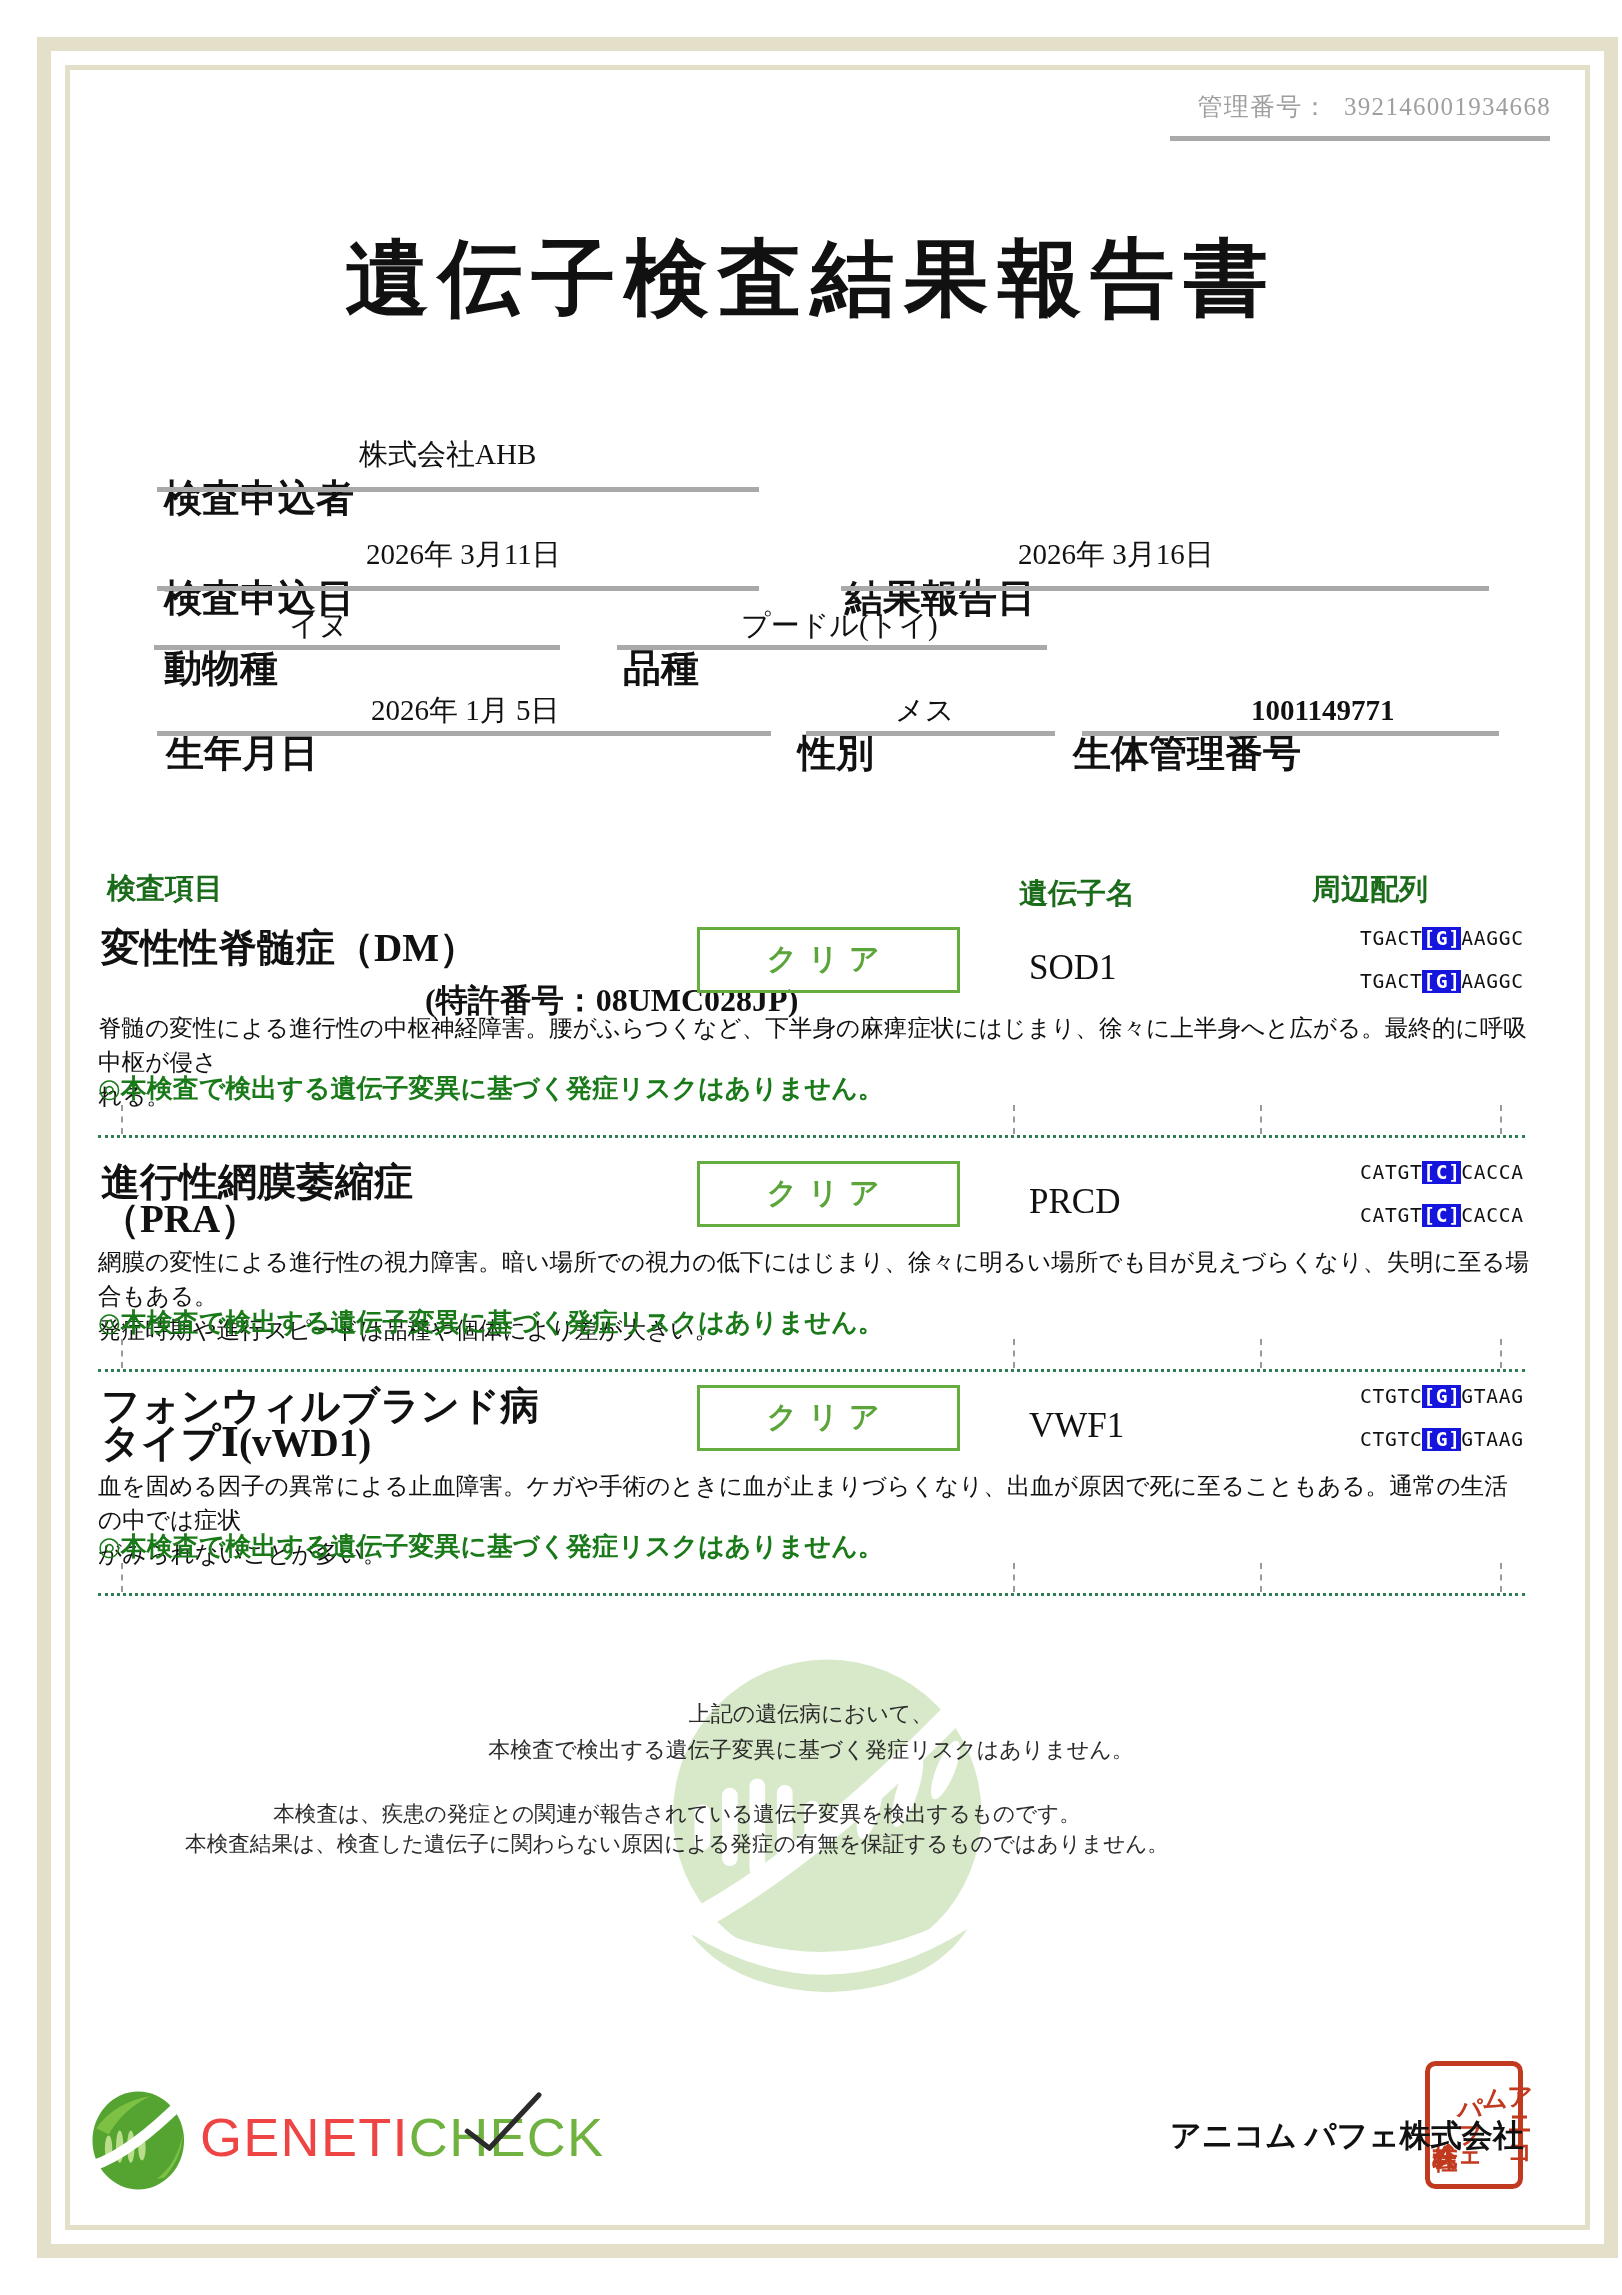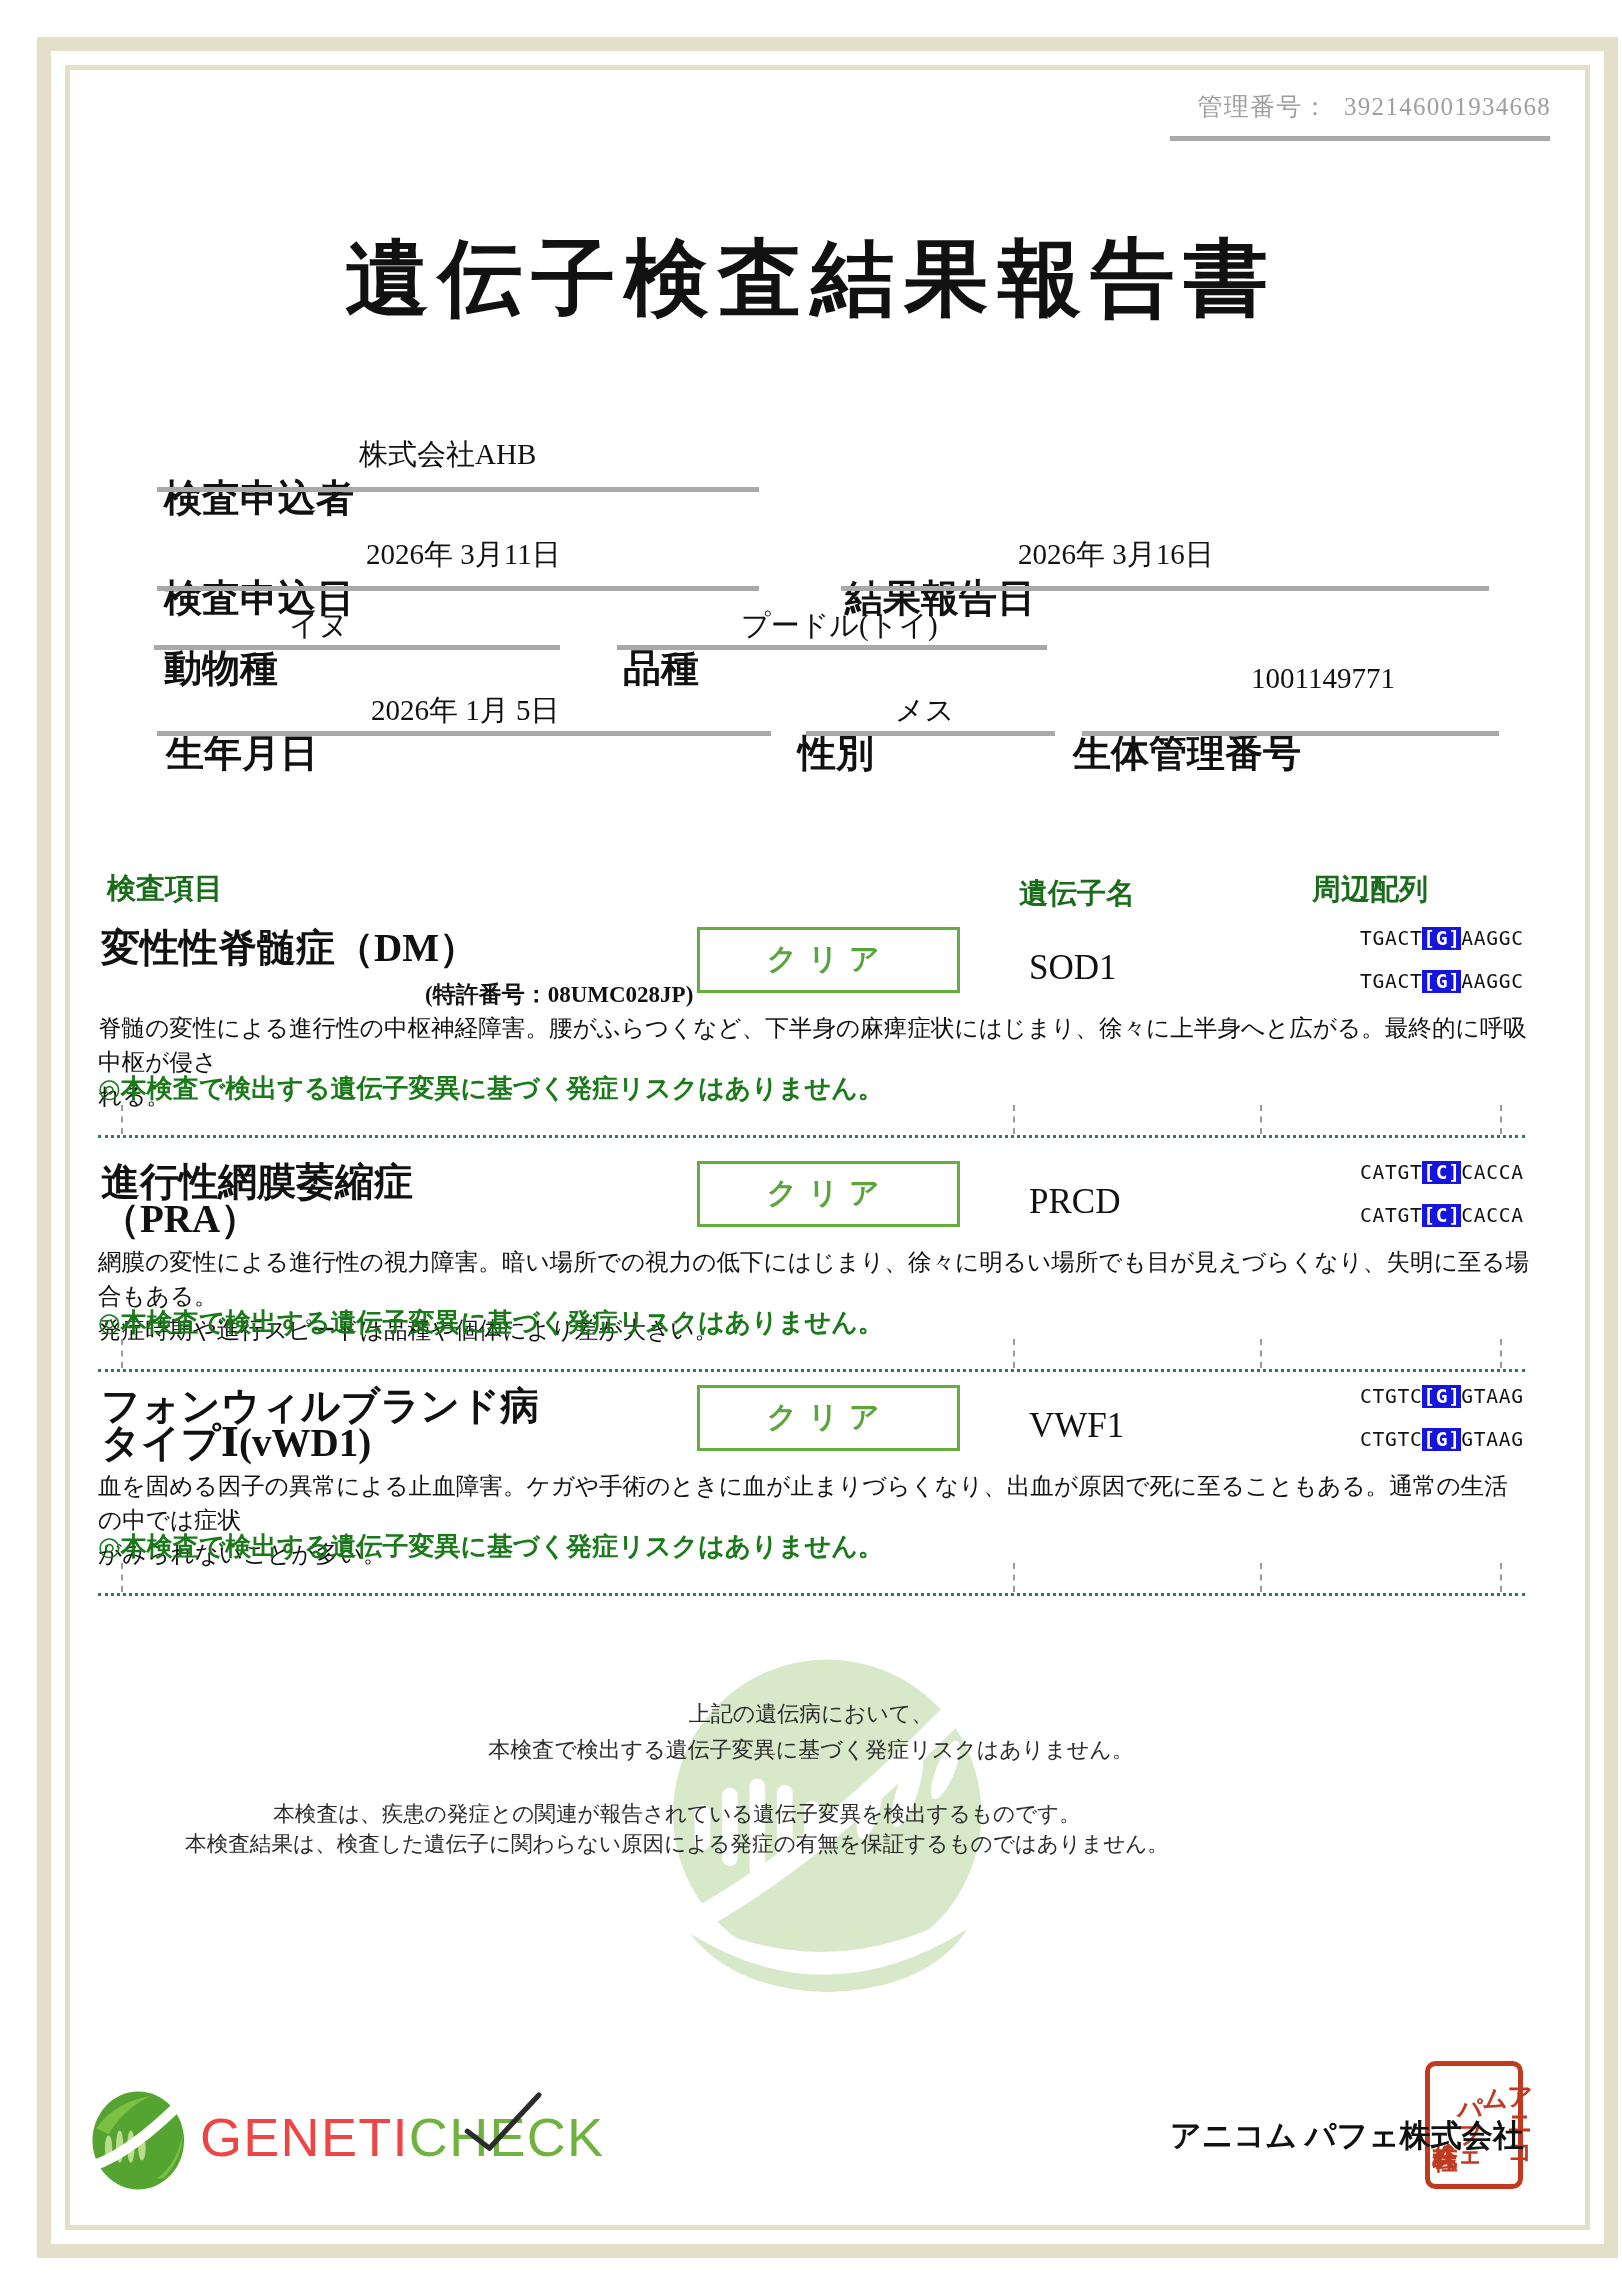--- a/index.html
+++ b/index.html
@@ -22,21 +22,21 @@
   .lbl{font-size:38px;font-weight:bold;white-space:nowrap;margin-top:36px;}
   .val{font-size:29px;white-space:nowrap;}
   .uline{height:4.6px;background:#a9a9a9;}
   
   .col-head{font-size:29px;font-weight:bold;color:#1a6b1a;white-space:nowrap;}
   
   .item{position:absolute;left:0;width:1622px;height:222px;}
   .disease{position:absolute;left:101px;top:9.8px;font-size:39px;font-weight:bold;
            line-height:37px;white-space:nowrap;}
   .disease .l2{display:block;margin-top:0px;}
-  .patent{position:absolute;left:425px;top:60px;font-size:23px;font-weight:bold;white-space:nowrap;}
+  .patent{position:absolute;left:425px;top:60px;font-size:32px;font-weight:bold;white-space:nowrap;}
   .clear-box{position:absolute;left:697px;top:7.9px;width:257px;height:60px;
              border:3.9px solid #64ad3e;display:flex;align-items:center;justify-content:center;}
   .clear-box span{color:#5ba53b;font-size:30px;letter-spacing:10.5px;font-weight:bold;}
   .gene{position:absolute;left:1029px;top:29.4px;font-size:35px;white-space:nowrap;}
   .seq{position:absolute;left:1360px;font-family:"DejaVu Sans Mono",monospace;
        font-size:19.6px;letter-spacing:0.7px;white-space:nowrap;color:#111;text-align:right;}
   .seq .mut{background:#1515dd;color:#fff;font-weight:bold;padding:0 0.7px;}
   .desc{position:absolute;left:98px;top:92px;width:1433px;font-size:23.6px;line-height:34px;}
   .risk{position:absolute;left:98px;top:152px;font-size:26px;font-weight:bold;color:#1a7a1a;
         white-space:nowrap;}
@@ -112,21 +112,21 @@
   <div class="abs val" style="left:741px;top:606px;">プードル(トイ)</div>
   <div class="abs uline" style="left:617px;top:645px;width:430px;"></div>
 
   <div class="abs lbl" style="left:166px;top:692px;">生年月日</div>
   <div class="abs val" style="left:371px;top:691px;">2026年 1月 5日</div>
   <div class="abs uline" style="left:157px;top:731px;width:614px;"></div>
   <div class="abs lbl" style="left:798px;top:692px;">性別</div>
   <div class="abs val" style="left:895px;top:691px;">メス</div>
   <div class="abs uline" style="left:806px;top:731px;width:249px;"></div>
   <div class="abs lbl" style="left:1073px;top:692px;">生体管理番号</div>
-  <div class="abs val" style="left:1251px;top:662px;">1001149771</div>
+  <div class="abs val" style="left:1251px;top:694px;font-weight:bold;">1001149771</div>
   <div class="abs uline" style="left:1082px;top:731px;width:417px;"></div>
 
   <div class="abs col-head" style="left:107px;top:869px;">検査項目</div>
   <div class="abs col-head" style="left:1019px;top:874px;">遺伝子名</div>
   <div class="abs col-head" style="left:1312px;top:870px;">周辺配列</div>
 
   <div class="item fg" style="top:919px;">
     <div class="disease">
       <span>変性性脊髄症（DM）</span>
       <span class="l2"></span>

